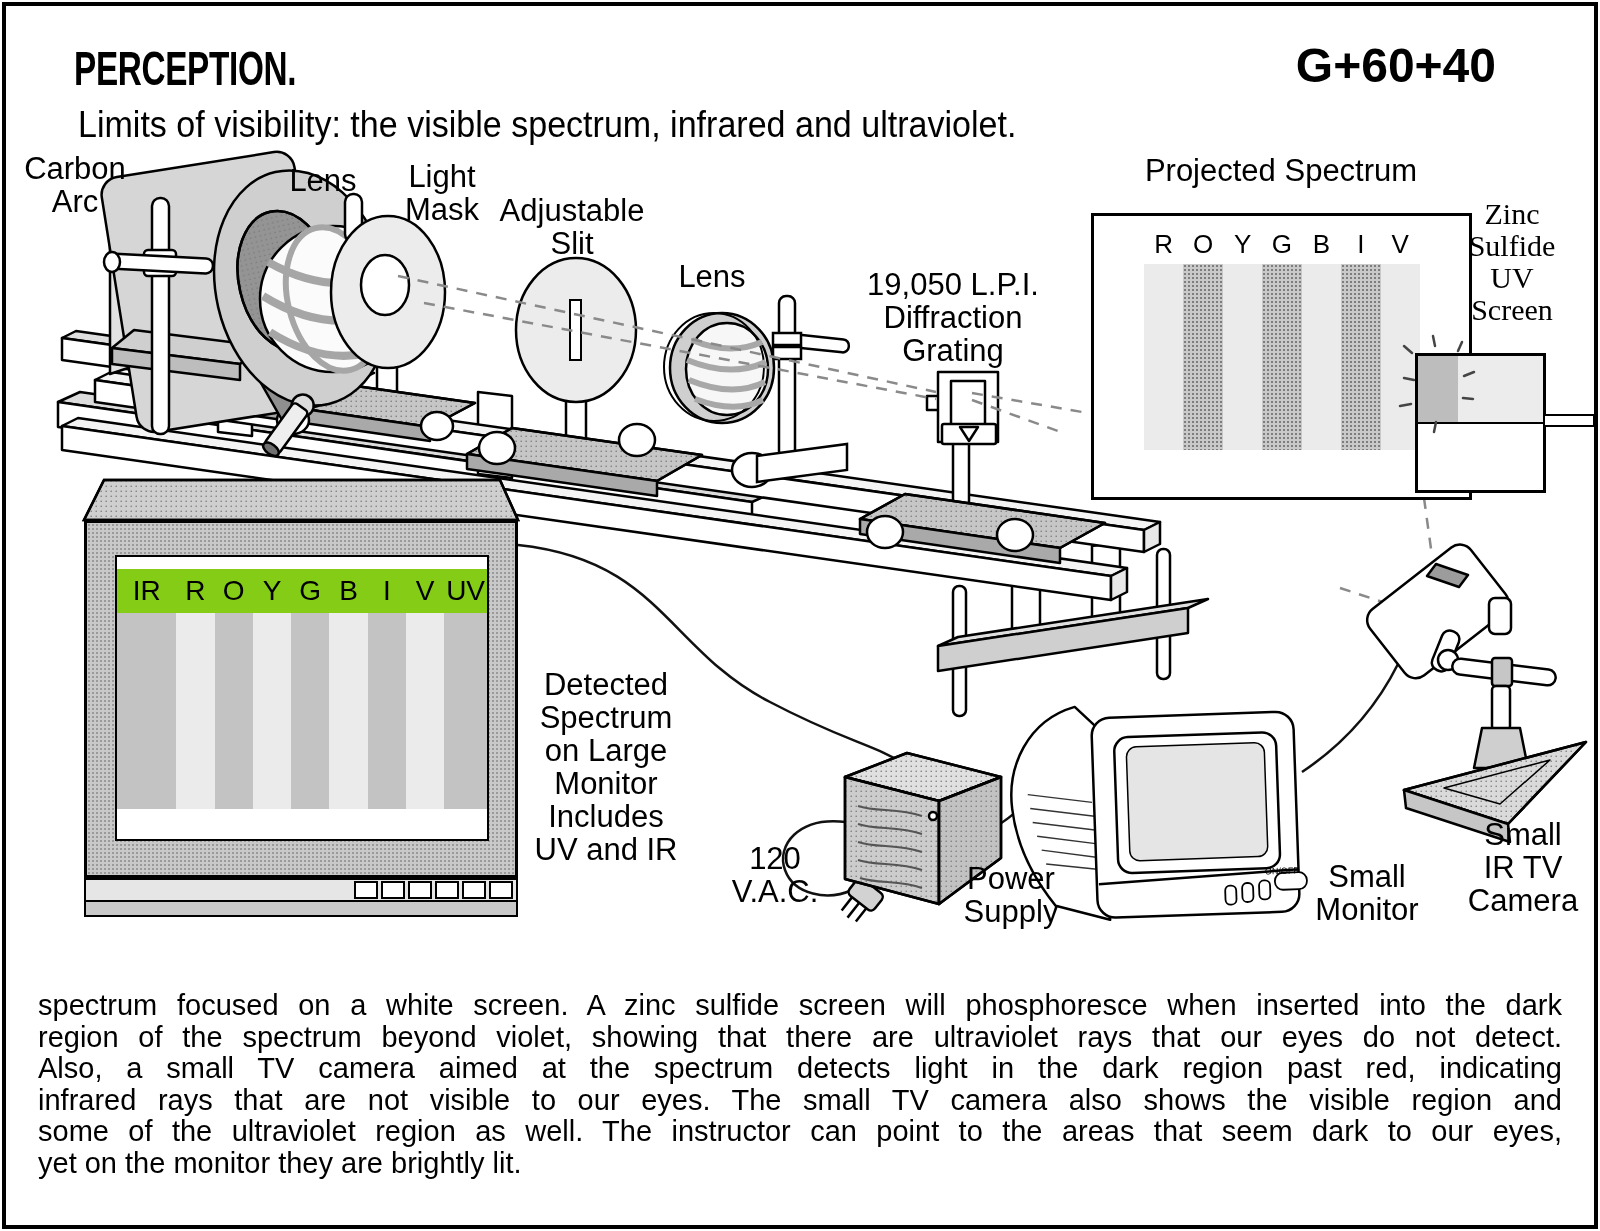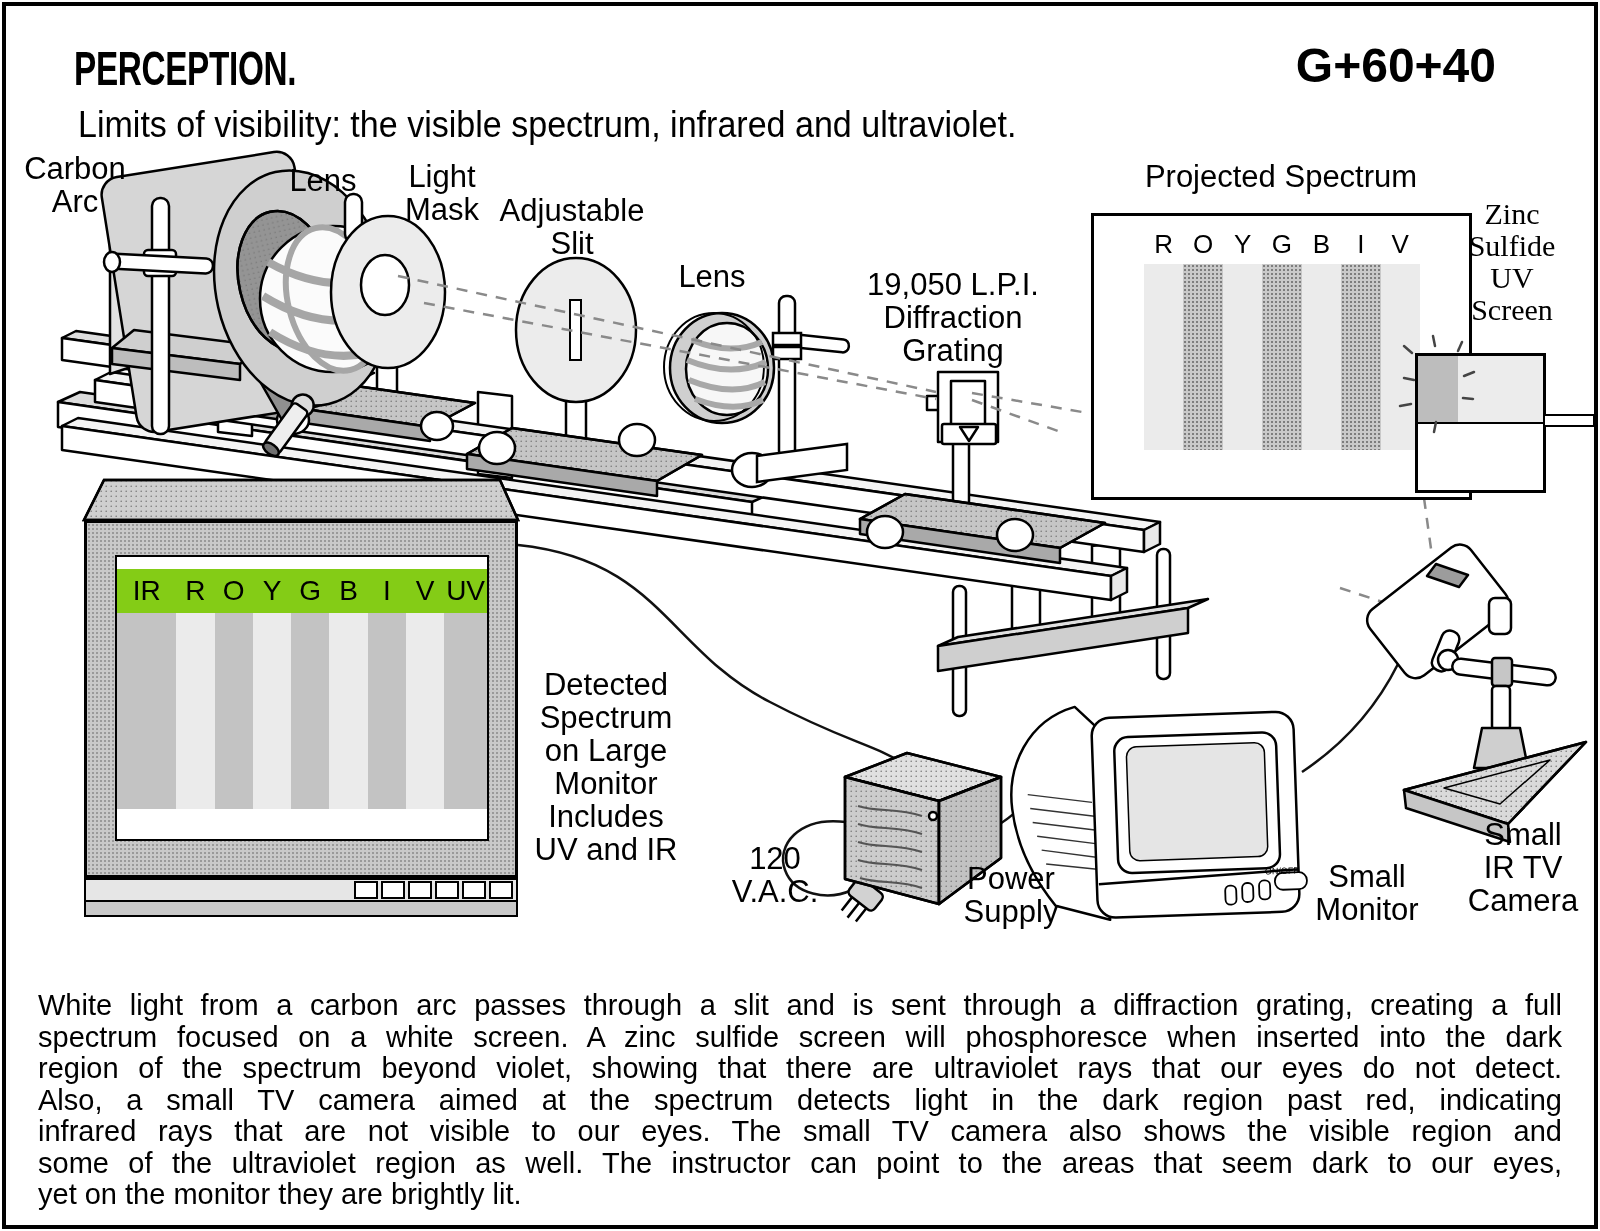--- a/index.html
+++ b/index.html
@@ -283,21 +283,21 @@
 Arc</div>
   <div class="lbl" style="left:323px;top:164px;">Lens</div>
   <div class="lbl" style="left:442px;top:160px;">Light
 Mask</div>
   <div class="lbl" style="left:572px;top:194px;">Adjustable
 Slit</div>
   <div class="lbl" style="left:712px;top:260px;">Lens</div>
   <div class="lbl" style="left:953px;top:268px;">19,050 L.P.I.
 Diffraction
 Grating</div>
-  <div class="lbl" style="left:1281px;top:160px;white-space:nowrap;">Projected Spectrum</div>
+  <div class="lbl" style="left:1281px;top:154px;white-space:nowrap;">Projected Spectrum</div>
   <div class="lbl small" style="left:1512px;top:198px;">Zinc
 Sulfide
 UV
 Screen</div>
   <div class="lbl" style="left:606px;top:668px;">Detected
 Spectrum
 on Large
 Monitor
 Includes
 UV and IR</div>
@@ -410,21 +410,20 @@
     <div class="btn"></div>
     <div class="btn"></div>
     <div class="btn"></div>
     <div class="btn"></div>
     <div class="btn"></div>
     <div class="btn"></div>
   </div>
   <div id="lm-base" class="abs"></div>
 
   <div id="para" class="abs">
-    <div class="para-line">White light from a carbon arc passes through a slit and is sent through a diffraction grating, creating a full</div>
     <div class="para-line">spectrum focused on a white screen.  A zinc sulfide screen will phosphoresce when inserted into the dark</div>
     <div class="para-line">region of the spectrum beyond violet, showing that there are ultraviolet rays that our eyes do not detect.</div>
     <div class="para-line">Also, a small TV camera aimed at the spectrum detects light in the dark region past red, indicating</div>
     <div class="para-line">infrared rays that are not visible to our eyes. The small TV camera also shows the visible region and</div>
     <div class="para-line">some of the ultraviolet region as well. The instructor can point to the areas that seem dark to our eyes,</div>
     <div class="para-line">yet on the monitor they are brightly lit.</div>
   </div>
 </div>
 
 </body></html>

